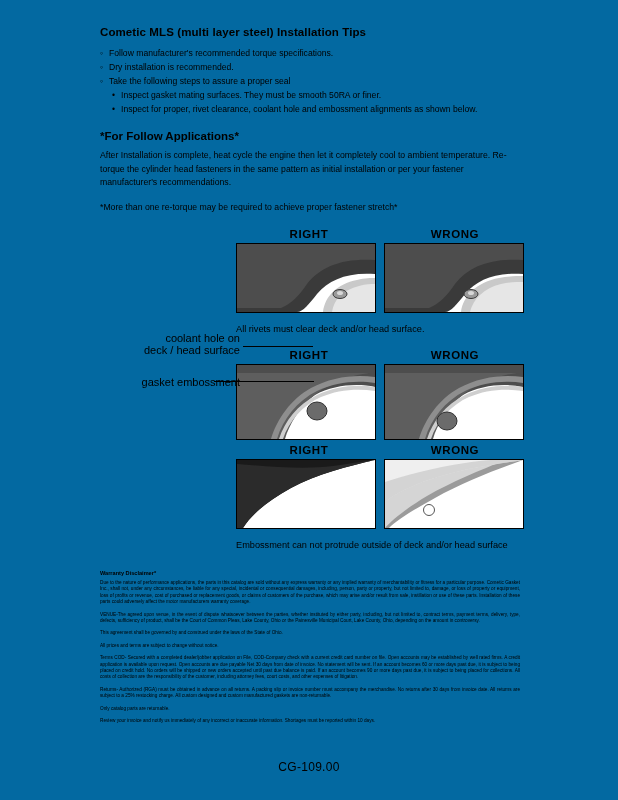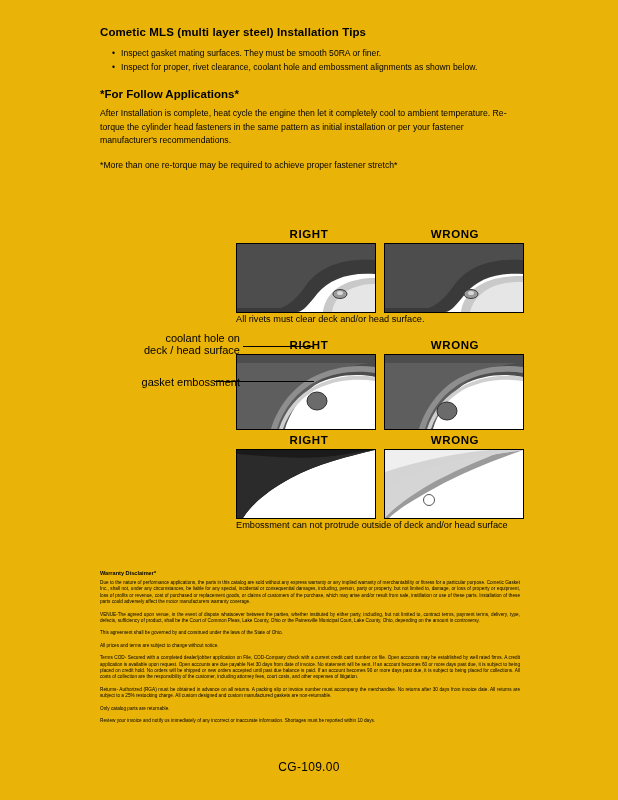--- a/index.html
+++ b/index.html
@@ -13,21 +13,21 @@
     font-family: "Liberation Sans", sans-serif;
     color: #000000;
     position: relative;
     overflow: hidden;
   }
   .page {
     position: absolute;
     left: 0; top: 0;
     width: 618px;
     height: 800px;
-    background: #eab308;
+    background: #0369a1;
   }
   .content {
     position: absolute;
     left: 100px;
     top: 26px;
     width: 420px;
   }
   h1.title {
     font-size: 11.5px;
     font-weight: bold;
@@ -120,21 +120,21 @@
     position: relative;
     overflow: hidden;
     background: #fff;
   }
   .fig-box.tall {
     height: 74px;
   }
   .fig-caption {
     font-size: 9.2px;
     line-height: 12px;
-    margin-top: 0;
+    margin-top: 10px;
     margin-bottom: 14px;
   }
   .fig-caption.two {
     margin-bottom: 10px;
   }
 
   
   .callouts {
     position: absolute;
     left: 100px;
@@ -187,20 +187,25 @@
   }
 </style>
 </head>
 <body>
 
 <div class="page">
 
   <div class="content">
     <h1 class="title">Cometic MLS (multi layer steel) Installation Tips</h1>
 
+    <ul class="bullets">
+      <li>Follow manufacturer's recommended torque specifications.</li>
+      <li>Dry installation is recommended.</li>
+      <li>Take the following steps to assure a proper seal</li>
+    </ul>
     <ul class="sub">
       <li>Inspect gasket mating surfaces.  They must be smooth 50RA or finer.</li>
       <li>Inspect for proper, rivet clearance, coolant hole and embossment alignments as shown below.</li>
     </ul>
 
     <h2 class="section">*For Follow Applications*</h2>
     <p class="para">After Installation is complete, heat cycle the engine then let it completely cool to ambient temperature. Re-torque the cylinder head fasteners in the same pattern as initial installation or per your fastener manufacturer's recommendations.</p>
     <p class="note">*More than one re-torque may be required to achieve proper fastener stretch*</p>
   </div>
 

